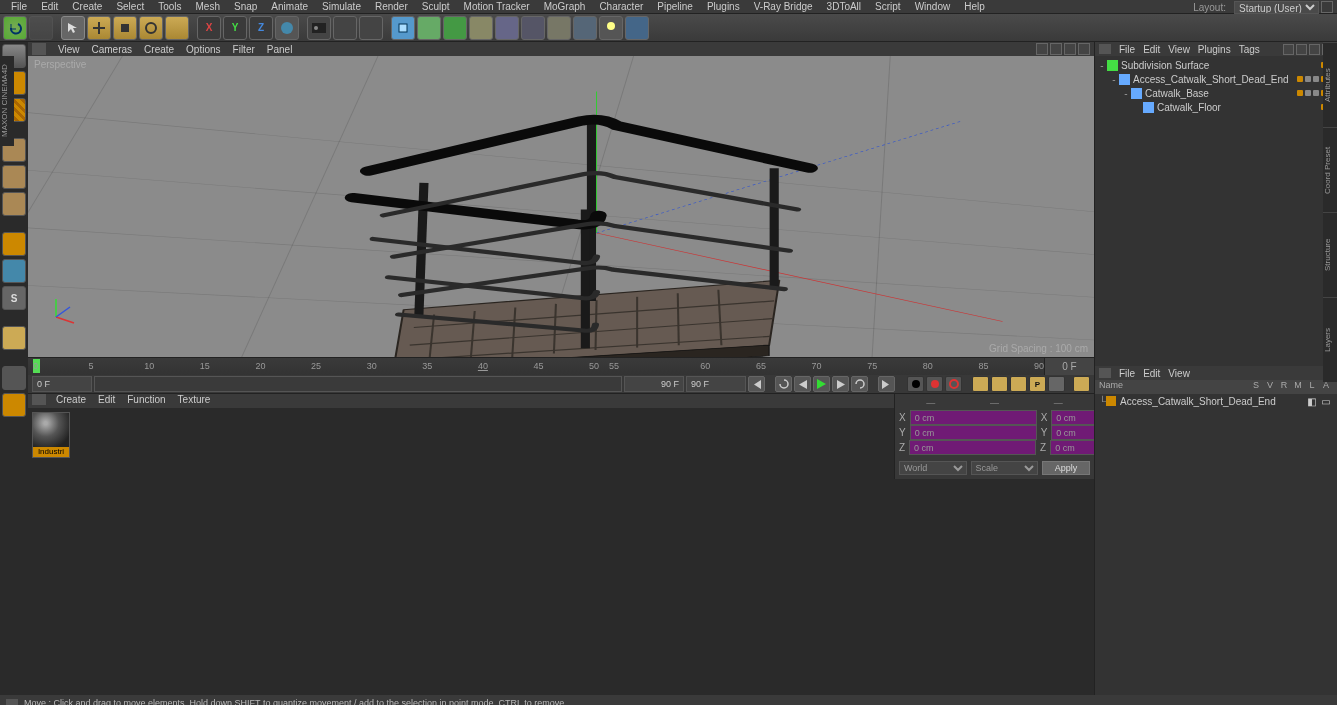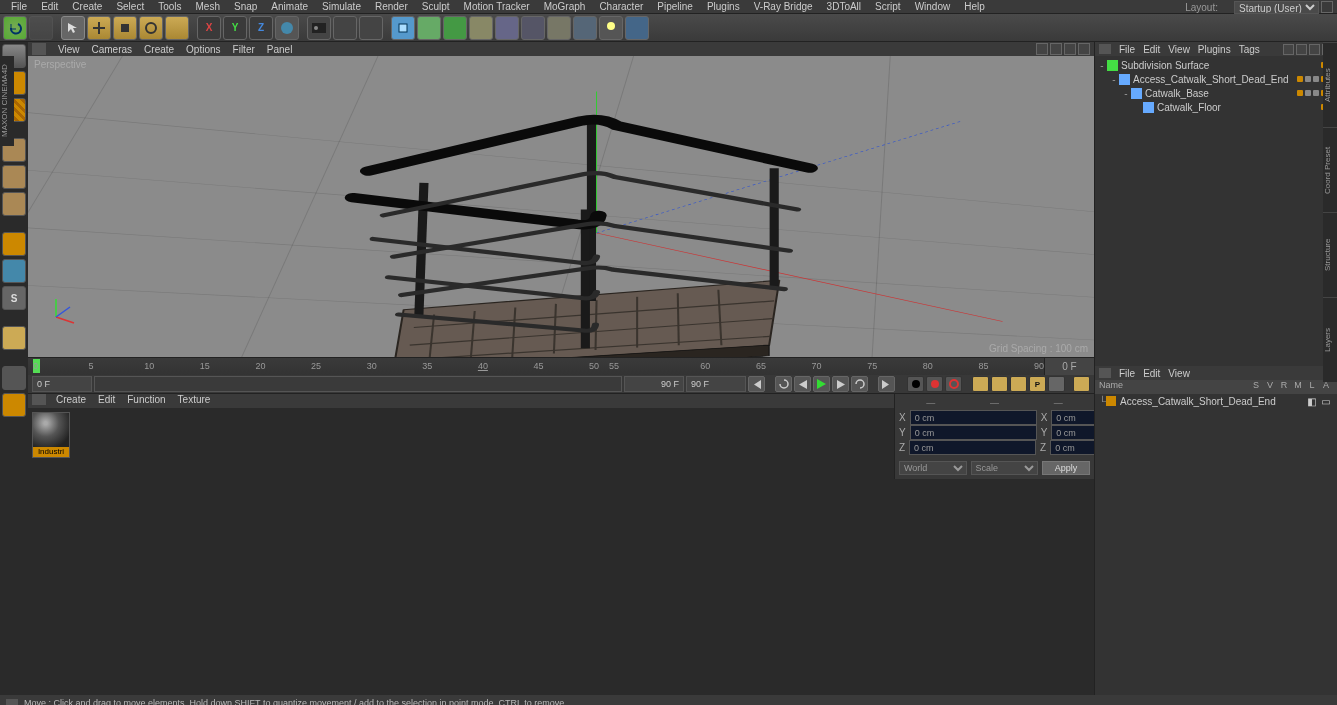--- a/index.html
+++ b/index.html
@@ -3,21 +3,21 @@
 <meta charset="utf-8">
 <style>
 html,body{margin:0;padding:0;width:1337px;height:705px;background:#333;font-family:Tahoma,Arial,sans-serif;font-size:10px;color:#ccc;overflow:hidden}
 div,span{box-sizing:border-box}
 
 
 .menubar{height:14px;background:#3a3a3a;display:flex;padding:0 4px;border-bottom:1px solid #222}
 .menubar .m{padding:1px 7px;cursor:pointer}
 .layout-sel{position:absolute;right:4px;top:0;display:flex;align-items:center;height:14px}
 .layout-sel select{background:#4a4a4a;border:1px solid #555;color:#ccc;font-size:10px;height:13px;width:85px}
-.layout-lbl{margin-right:16px;color:#999}
+.layout-lbl{margin-right:8px;color:#999}
 
 
 .toolbar{height:28px;background:linear-gradient(#4a4a4a,#3a3a3a);display:flex;align-items:center;padding:0 2px;border-bottom:1px solid #222}
 .ticon{width:24px;height:24px;margin:0 1px;background:#555;border:1px solid #666;border-radius:3px;display:flex;align-items:center;justify-content:center;cursor:pointer}
 .ticon.active{border-color:#888;background:#666}
 .tsep{width:6px}
 .undo{background:radial-gradient(#7a5,#5a3)}
 svg{display:block}
 
 
@@ -52,21 +52,21 @@
 .matmenu .m{padding:0 6px;cursor:pointer}
 .matleft{flex:1;display:flex;flex-direction:column}
 .matslots{flex:1;display:flex;padding:4px;gap:4px}
 .matslot{width:38px;height:46px;border:1px solid #555;display:flex;flex-direction:column;cursor:pointer}
 .matthumb{flex:1;background:radial-gradient(circle at 35% 30%,#aaa 5%,#555 40%,#222 80%)}
 .matname{height:10px;background:#c80;color:#000;font-size:8px;text-align:center;overflow:hidden}
 
 .coordpanel{width:200px;background:#383838;border-left:1px solid #222;padding:4px;display:flex;flex-direction:column;gap:2px}
 .crow{display:flex;gap:4px;align-items:center}
 .crow label{width:10px;color:#aaa}
-.crow input{flex:1;background:#0f172a;border:1px solid #555;color:#999;font-size:9px;height:13px;padding:0 4px}
+.crow input{flex:1;background:#701a75;border:1px solid #555;color:#999;font-size:9px;height:13px;padding:0 4px}
 .coordbot{display:flex;gap:4px;margin-top:4px}
 .coordbot select{flex:1;background:#444;border:1px solid #555;color:#999;font-size:9px;height:14px}
 .coordbot button{background:#666;border:1px solid #777;color:#ddd;font-size:9px;height:14px;width:48px;cursor:pointer}
 
 .statusbar{height:10px;background:#3a3a3a;display:flex;align-items:center;padding:8px 6px;color:#bbb;font-size:9px}
 .vertlbl{position:absolute;left:0;top:56px;width:14px;height:90px;background:#2a2a2a;writing-mode:vertical-rl;text-align:center;font-size:8px;color:#999;transform:rotate(180deg)}
 
 
 .rightcol{width:243px;background:#2e2e2e;display:flex;flex-direction:column;border-left:1px solid #222}
 .rightvt{position:absolute;right:0;top:42px;width:14px;height:340px;background:#2a2a2a;display:flex;flex-direction:column}

